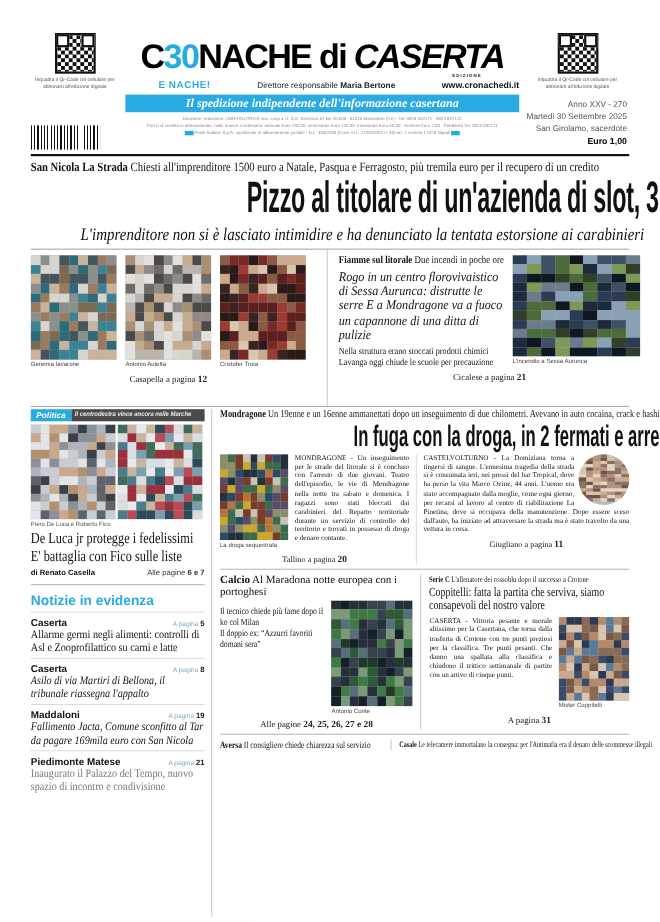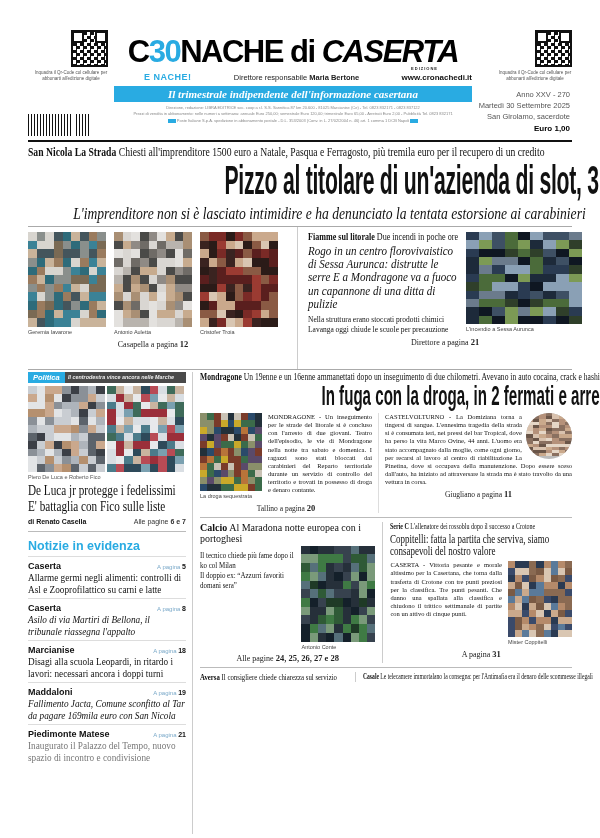--- a/index.html
+++ b/index.html
@@ -16,21 +16,21 @@
   .photo{display:grid;grid-template-columns:repeat(9,1fr);grid-auto-rows:1fr;overflow:hidden;background:#bbb;}
   .photo i{display:block;}
   .cap{font-family:"Liberation Sans",sans-serif;font-size:5.5px;color:#444;margin-top:2px;line-height:1.2;}
   .pageref{font-size:8px;text-align:center;color:#222;margin-top:3px;}
   .pageref b{font-size:8.5px;}
   .kick{font-size:9.5px;}
   .kick b{font-family:"Liberation Serif",serif;}
 
   
   #masthead{position:absolute;left:28px;right:28px;top:24px;height:116px;display:flex;border-bottom:2px solid #111;}
-  .mh-side{width:80px;display:flex;flex-direction:column;align-items:flex-end;}
+  .mh-side{width:80px;display:flex;flex-direction:column;align-items:center;}
   .mh-side.right{width:94px;}
   .qr{width:33px;height:33px;margin-top:6px;position:relative;border:2px solid #111;
       background:repeating-conic-gradient(#111 0% 25%, #fff 0% 50%) 0 0/7px 7px;}
   .qr:before,.qr:after{content:"";position:absolute;width:8px;height:8px;background:#fff;border:2px solid #111;}
   .qr:before{left:-1px;top:-1px;}
   .qr:after{right:-1px;top:-1px;}
   .qr-cap{font-family:"Liberation Sans",sans-serif;font-size:4.5px;color:#555;text-align:center;line-height:1.35;margin-top:3px;width:74px;}
   .barcode{margin-top:auto;margin-bottom:4px;align-self:flex-start;display:flex;gap:4px;align-items:flex-end;}
   .bars{height:22px;background:repeating-linear-gradient(90deg,#111 0 1px,#fff 1px 3px);}
   .bars.b1{width:44px;} .bars.b2{width:15px;}
@@ -156,21 +156,21 @@
     <div class="mh-center">
       <div class="logo">
         <span>C</span><span class="blue">30</span><span>NACHE di</span>&nbsp;<span class="it">CASERTA</span>
         <span class="edizione">EDIZIONE</span>
       </div>
       <div class="logo-sub">
         <span class="elode">E NACHE!</span>
         <span class="dir"><span>Direttore responsabile</span> <b>Maria Bertone</b></span>
         <b class="site">www.cronachedi.it</b>
       </div>
-      <div class="tagline">Il trimestrale indipendente dell'informazione casertana</div>
+      <div class="tagline">Il spedizione indipendente dell'informazione casertana</div>
       <div class="fineprint">
         <div>Direzione, redazione: LIBRA EDITRICE soc. coop a r.l. S.S. Sannitica 87 km 20.600 - 81025 Marcianise (Ce) - Tel. 0823 832171 - 0823 837122</div>
         <div>Prezzi di vendita in abbonamento: nelle numeri a settimana: annuale Euro 250,00; semestrale Euro 120,00; trimestrale Euro 65,00 - Arretrati Euro 2,00 - Pubblicità Tel. 0823 832171</div>
         <div><span class="chip"></span> <span>Poste Italiane S.p.A. spedizione in abbonamento postale - D.L. 353/2003 (Conv. in L. 27/02/2004 n. 46) art. 1 comma 1 DCB Napoli</span> <span class="chip"></span></div>
       </div>
     </div>
 
     <div class="mh-side right">
       <div class="qr"></div>
       <div class="qr-cap">Inquadra il Qr-Code col cellulare per abbonarti all'edizione digitale</div>
@@ -620,21 +620,21 @@
               <i style="background: rgb(124, 154, 85);"></i>
               <i style="background: rgb(15, 23, 34);"></i>
               <i style="background: rgb(15, 23, 34);"></i>
               <i style="background: rgb(42, 59, 82);"></i>
               <i style="background: rgb(15, 23, 34);"></i>
               <i style="background: rgb(47, 63, 42);"></i>
             </div>
           <div class="cap">L'incendio a Sessa Aurunca</div>
         </div>
       </div>
-      <div class="pageref"><span>Direttore a pagina</span> <b>21</b></div>
+      <div class="pageref"><span>Cicalese a pagina</span> <b>21</b></div>
     </div>
   </section>
 
   <aside id="leftcol">
     <div class="pol-box">
       <div class="pol-head">
         <span class="pol-chip">Politica</span>
         <span class="pol-bar sq left"><span>Il centrodestra vince ancora nelle Marche</span></span>
       </div>
       <div class="pol-photos">
@@ -858,27 +858,20 @@
         </div>
       <div class="ev-text blocksq">Allarme germi negli alimenti: controlli di Asl e Zooprofilattico su carni e latte</div>
     </div>
     <div class="ev-item em">
       <div class="ev-head">
           <span class="ev-city">Caserta</span>
           <span class="ev-page"><span>A pagina</span> <b>8</b></span>
         </div>
       <div class="ev-text blocksq">Asilo di via Martiri di Bellona, il tribunale riassegna l'appalto</div>
     </div>
-    <div class="ev-item">
-      <div class="ev-head">
-          <span class="ev-city">Marcianise</span>
-          <span class="ev-page"><span>A pagina</span> <b>18</b></span>
-        </div>
-      <div class="ev-text blocksq">Disagi alla scuola Leopardi, in ritardo i lavori: necessari ancora i doppi turni</div>
-    </div>
     <div class="ev-item em">
       <div class="ev-head">
           <span class="ev-city">Maddaloni</span>
           <span class="ev-page"><span>A pagina</span> <b>19</b></span>
         </div>
       <div class="ev-text blocksq">Fallimento Jacta, Comune sconfitto al Tar da pagare 169mila euro con San Nicola</div>
     </div>
     <div class="ev-item dim">
       <div class="ev-head">
           <span class="ev-city">Piedimonte Matese</span>

